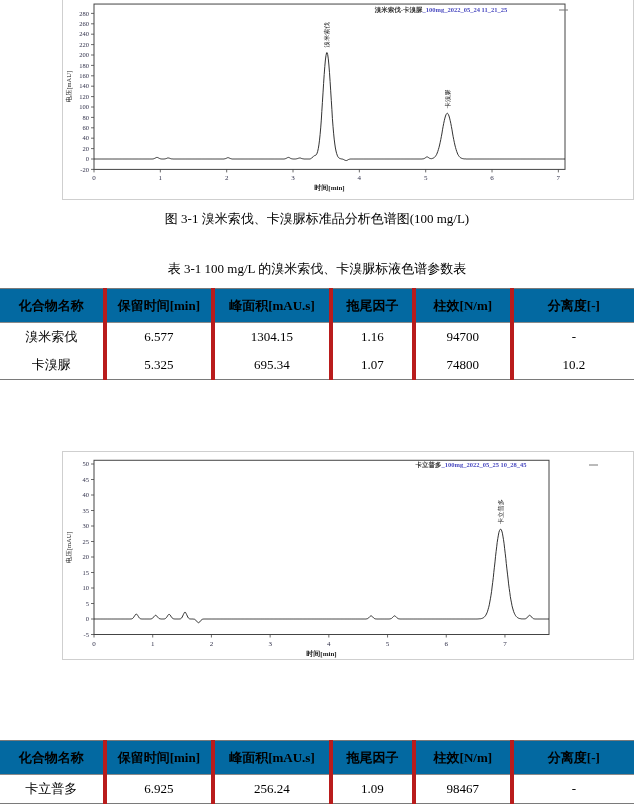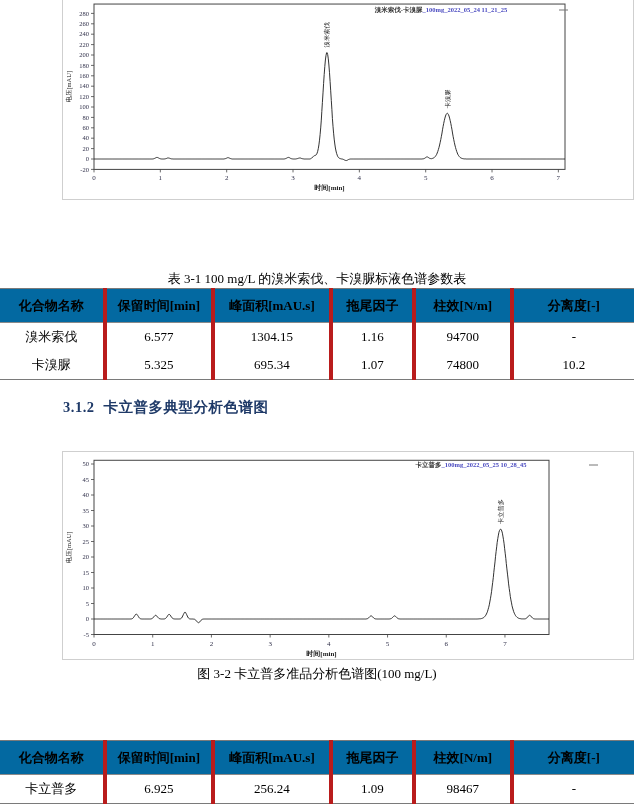--- a/index.html
+++ b/index.html
@@ -1,20 +1,20 @@
 <!DOCTYPE html>
 <html><head>
 <meta charset="utf-8">
 <style>
   html,body{margin:0;padding:0;background:#fff;}
   #page{position:relative;width:634px;height:809px;background:#fff;overflow:hidden;
         font-family:"Liberation Serif","DejaVu Serif",serif;color:#111;}
   .chart-box{position:absolute;background:#fff;border:1px solid #cfcfcf;}
   .caption{position:absolute;left:0;width:634px;text-align:center;font-size:13px;color:#000;}
-  .tbl-title{position:absolute;left:0;width:634px;text-align:center;font-size:13px;color:#000;margin-top:10px;}
+  .tbl-title{position:absolute;left:0;width:634px;text-align:center;font-size:13px;color:#000;}
   .section-heading{position:absolute;font-size:14.5px;font-weight:bold;color:#1f3a68;letter-spacing:.5px;}
   .section-heading .num{margin-right:9px;}
   table.params{position:absolute;left:0;width:634px;border-collapse:collapse;table-layout:fixed;
                font-size:13px;color:#000;border-top:1.4px solid #7a7a7a;border-bottom:1.4px solid #7a7a7a;}
   table.params th{background:#0369a1;font-weight:bold;height:31px;text-align:center;
                   border-bottom:1px solid #8a8a8a;}
   table.params td{height:26px;text-align:center;}
   table.params th + th, table.params td + td{border-left:4px solid #b91c1c;}
   svg{display:block;}
 </style>
@@ -77,20 +77,21 @@
         <text x="266.5" y="202.4" text-anchor="middle" font-size="7" font-weight="600" fill="#222">时间[min]</text>
         <text x="8" y="98.72" text-anchor="middle" font-size="6.5" fill="#222" transform="rotate(-90 8 98.72)">电压[mAU]</text>
         <text x="378" y="24" text-anchor="middle" font-size="6.5" font-weight="600" fill="#333"><tspan>溴米索伐-卡溴脲</tspan><tspan fill="#4a4ac0">_100mg_2022_05_24 11_21_25</tspan></text>
         <line x1="496" y1="22" x2="505" y2="22" stroke="#777" stroke-width="1"></line>
         <path d="M31.0,171.0L31.6,171.0L32.2,171.0L32.8,171.0L33.4,171.0L33.9,171.0L34.5,171.0L35.1,171.0L35.7,171.0L36.3,171.0L36.9,171.0L37.5,171.0L38.1,171.0L38.7,171.0L39.2,171.0L39.8,171.0L40.4,171.0L41.0,171.0L41.6,171.0L42.2,171.0L42.8,171.0L43.4,171.0L44.0,171.0L44.5,171.0L45.1,171.0L45.7,171.0L46.3,171.0L46.9,171.0L47.5,171.0L48.1,171.0L48.7,171.0L49.3,171.0L49.8,171.0L50.4,171.0L51.0,171.0L51.6,171.0L52.2,171.0L52.8,171.0L53.4,171.0L54.0,171.0L54.5,171.0L55.1,171.0L55.7,171.0L56.3,171.0L56.9,171.0L57.5,171.0L58.1,171.0L58.7,171.0L59.3,171.0L59.8,171.0L60.4,171.0L61.0,171.0L61.6,171.0L62.2,171.0L62.8,171.0L63.4,171.0L64.0,171.0L64.6,171.0L65.1,171.0L65.7,171.0L66.3,171.0L66.9,171.0L67.5,171.0L68.1,171.0L68.7,171.0L69.3,171.0L69.9,171.0L70.4,171.0L71.0,171.0L71.6,171.0L72.2,171.0L72.8,171.0L73.4,171.0L74.0,171.0L74.6,171.0L75.2,171.0L75.7,171.0L76.3,171.0L76.9,171.0L77.5,171.0L78.1,171.0L78.7,171.0L79.3,171.0L79.9,171.0L80.5,171.0L81.0,171.0L81.6,171.0L82.2,171.0L82.8,171.0L83.4,171.0L84.0,171.0L84.6,171.0L85.2,171.0L85.8,171.0L86.3,171.0L86.9,171.0L87.5,171.0L88.1,171.0L88.7,171.0L89.3,171.0L89.9,170.9L90.5,170.8L91.1,170.7L91.6,170.4L92.2,170.1L92.8,169.8L93.4,169.5L94.0,169.4L94.6,169.5L95.2,169.8L95.8,170.1L96.4,170.4L96.9,170.7L97.5,170.8L98.1,170.9L98.7,171.0L99.3,171.0L99.9,171.0L100.5,171.0L101.1,171.0L101.7,170.9L102.2,170.8L102.8,170.7L103.4,170.5L104.0,170.2L104.6,170.0L105.2,170.0L105.8,170.0L106.4,170.2L106.9,170.4L107.5,170.6L108.1,170.8L108.7,170.9L109.3,170.9L109.9,171.0L110.5,171.0L111.1,171.0L111.7,171.0L112.2,171.0L112.8,171.0L113.4,171.0L114.0,171.0L114.6,171.0L115.2,171.0L115.8,171.0L116.4,171.0L117.0,171.0L117.5,171.0L118.1,171.0L118.7,171.0L119.3,171.0L119.9,171.0L120.5,171.0L121.1,171.0L121.7,171.0L122.3,171.0L122.8,171.0L123.4,171.0L124.0,171.0L124.6,171.0L125.2,171.0L125.8,171.0L126.4,171.0L127.0,171.0L127.6,171.0L128.1,171.0L128.7,171.0L129.3,171.0L129.9,171.0L130.5,171.0L131.1,171.0L131.7,171.0L132.3,171.0L132.9,171.0L133.4,171.0L134.0,171.0L134.6,171.0L135.2,171.0L135.8,171.0L136.4,171.0L137.0,171.0L137.6,171.0L138.2,171.0L138.7,171.0L139.3,171.0L139.9,171.0L140.5,171.0L141.1,171.0L141.7,171.0L142.3,171.0L142.9,171.0L143.5,171.0L144.0,171.0L144.6,171.0L145.2,171.0L145.8,171.0L146.4,171.0L147.0,171.0L147.6,171.0L148.2,171.0L148.8,171.0L149.3,171.0L149.9,171.0L150.5,171.0L151.1,171.0L151.7,171.0L152.3,171.0L152.9,171.0L153.5,171.0L154.0,171.0L154.6,171.0L155.2,171.0L155.8,171.0L156.4,171.0L157.0,171.0L157.6,171.0L158.2,171.0L158.8,171.0L159.3,171.0L159.9,171.0L160.5,171.0L161.1,170.9L161.7,170.8L162.3,170.7L162.9,170.4L163.5,170.2L164.1,169.9L164.6,169.7L165.2,169.7L165.8,169.8L166.4,170.1L167.0,170.4L167.6,170.6L168.2,170.8L168.8,170.9L169.4,171.0L169.9,171.0L170.5,171.0L171.1,171.0L171.7,171.0L172.3,171.0L172.9,171.0L173.5,171.0L174.1,171.0L174.7,171.0L175.2,171.0L175.8,171.0L176.4,171.0L177.0,171.0L177.6,171.0L178.2,171.0L178.8,171.0L179.4,171.0L180.0,171.0L180.5,171.0L181.1,171.0L181.7,171.0L182.3,171.0L182.9,171.0L183.5,171.0L184.1,171.0L184.7,171.0L185.3,171.0L185.8,171.0L186.4,171.0L187.0,171.0L187.6,171.0L188.2,171.0L188.8,171.0L189.4,171.0L190.0,171.0L190.6,171.0L191.1,171.0L191.7,171.0L192.3,171.0L192.9,171.0L193.5,171.0L194.1,171.0L194.7,171.0L195.3,171.0L195.9,171.0L196.4,171.0L197.0,171.0L197.6,171.0L198.2,171.0L198.8,171.0L199.4,171.0L200.0,171.0L200.6,171.0L201.1,171.0L201.7,171.0L202.3,171.0L202.9,171.0L203.5,171.0L204.1,171.0L204.7,171.0L205.3,171.0L205.9,171.0L206.4,171.0L207.0,171.0L207.6,171.0L208.2,171.0L208.8,171.0L209.4,171.0L210.0,171.0L210.6,171.0L211.2,171.0L211.7,171.0L212.3,171.0L212.9,171.0L213.5,171.0L214.1,171.0L214.7,171.0L215.3,171.0L215.9,171.0L216.5,171.0L217.0,171.0L217.6,171.0L218.2,171.0L218.8,171.0L219.4,171.0L220.0,171.0L220.6,171.0L221.2,170.9L221.8,170.9L222.3,170.7L222.9,170.5L223.5,170.2L224.1,169.8L224.7,169.6L225.3,169.4L225.9,169.5L226.5,169.7L227.1,170.1L227.6,170.4L228.2,170.6L228.8,170.8L229.4,170.9L230.0,171.0L230.6,171.0L231.2,171.0L231.8,171.0L232.4,171.0L232.9,170.9L233.5,170.8L234.1,170.7L234.7,170.5L235.3,170.3L235.9,170.1L236.5,170.0L237.1,170.0L237.7,170.1L238.2,170.3L238.8,170.6L239.4,170.7L240.0,170.9L240.6,170.9L241.2,171.0L241.8,171.0L242.4,171.0L243.0,171.0L243.5,171.0L244.1,171.0L244.7,171.0L245.3,171.0L245.9,171.0L246.5,171.0L247.1,170.9L247.7,170.7L248.2,170.4L248.8,170.0L249.4,169.4L250.0,168.8L250.6,168.2L251.2,167.8L251.8,167.5L252.4,167.3L253.0,167.1L253.5,166.4L254.1,165.2L254.7,163.3L255.3,160.5L255.9,156.9L256.5,152.2L257.1,146.6L257.7,139.9L258.3,132.1L258.8,123.6L259.4,114.4L260.0,104.9L260.6,95.4L261.2,86.5L261.8,78.5L262.4,72.0L263.0,67.4L263.6,64.8L264.1,64.6L264.7,66.6L265.3,70.9L265.9,77.0L266.5,84.7L267.1,93.5L267.7,102.8L268.3,112.4L268.9,121.7L269.4,130.4L270.0,138.3L270.6,145.2L271.2,151.1L271.8,156.0L272.4,160.0L273.0,163.0L273.6,165.4L274.2,167.1L274.7,168.4L275.3,169.3L275.9,169.9L276.5,170.3L277.1,170.6L277.7,170.7L278.3,170.9L278.9,171.0L279.5,171.1L280.0,171.3L280.6,171.5L281.2,171.8L281.8,172.2L282.4,172.4L283.0,172.6L283.6,172.5L284.2,172.3L284.8,171.9L285.3,171.6L285.9,171.4L286.5,171.2L287.1,171.1L287.7,171.0L288.3,171.0L288.9,171.0L289.5,171.0L290.1,171.0L290.6,171.0L291.2,171.0L291.8,171.0L292.4,171.0L293.0,171.0L293.6,171.0L294.2,171.0L294.8,171.0L295.3,171.0L295.9,171.0L296.5,171.0L297.1,171.0L297.7,171.0L298.3,171.0L298.9,171.0L299.5,171.0L300.1,171.0L300.6,171.0L301.2,171.0L301.8,171.0L302.4,171.0L303.0,171.0L303.6,171.0L304.2,171.0L304.8,171.0L305.4,171.0L305.9,171.0L306.5,171.0L307.1,171.0L307.7,171.0L308.3,171.0L308.9,171.0L309.5,171.0L310.1,171.0L310.7,171.0L311.2,171.0L311.8,171.0L312.4,171.0L313.0,171.0L313.6,171.0L314.2,171.0L314.8,171.0L315.4,171.0L316.0,171.0L316.5,171.0L317.1,171.0L317.7,171.0L318.3,171.0L318.9,171.0L319.5,171.0L320.1,171.0L320.7,171.0L321.3,171.0L321.8,171.0L322.4,171.0L323.0,171.0L323.6,171.0L324.2,171.0L324.8,171.0L325.4,171.0L326.0,171.0L326.6,171.0L327.1,171.0L327.7,171.0L328.3,171.0L328.9,171.0L329.5,171.0L330.1,171.0L330.7,171.0L331.3,171.0L331.9,171.0L332.4,171.0L333.0,171.0L333.6,171.0L334.2,171.0L334.8,171.0L335.4,171.0L336.0,171.0L336.6,171.0L337.2,171.0L337.7,171.0L338.3,171.0L338.9,171.0L339.5,171.0L340.1,171.0L340.7,171.0L341.3,171.0L341.9,171.0L342.4,171.0L343.0,171.0L343.6,171.0L344.2,171.0L344.8,171.0L345.4,171.0L346.0,171.0L346.6,171.0L347.2,171.0L347.7,171.0L348.3,171.0L348.9,171.0L349.5,171.0L350.1,171.0L350.7,171.0L351.3,171.0L351.9,171.0L352.5,171.0L353.0,171.0L353.6,171.0L354.2,171.0L354.8,171.0L355.4,171.0L356.0,171.0L356.6,171.0L357.2,171.0L357.8,171.0L358.3,171.0L358.9,171.0L359.5,170.9L360.1,170.9L360.7,170.7L361.3,170.5L361.9,170.1L362.5,169.7L363.1,169.2L363.6,169.0L364.2,168.9L364.8,169.1L365.4,169.5L366.0,169.9L366.6,170.3L367.2,170.5L367.8,170.6L368.4,170.7L368.9,170.6L369.5,170.4L370.1,170.2L370.7,169.9L371.3,169.5L371.9,168.9L372.5,168.2L373.1,167.3L373.7,166.3L374.2,165.0L374.8,163.4L375.4,161.5L376.0,159.4L376.6,157.0L377.2,154.3L377.8,151.4L378.4,148.3L379.0,145.0L379.5,141.8L380.1,138.5L380.7,135.4L381.3,132.6L381.9,130.1L382.5,128.0L383.1,126.5L383.7,125.6L384.3,125.2L384.8,125.6L385.4,126.5L386.0,128.0L386.6,130.1L387.2,132.6L387.8,135.4L388.4,138.5L389.0,141.8L389.5,145.0L390.1,148.3L390.7,151.4L391.3,154.3L391.9,157.0L392.5,159.4L393.1,161.5L393.7,163.4L394.3,165.0L394.8,166.3L395.4,167.3L396.0,168.2L396.6,168.9L397.2,169.5L397.8,169.9L398.4,170.2L399.0,170.4L399.6,170.6L400.1,170.7L400.7,170.8L401.3,170.9L401.9,170.9L402.5,170.9L403.1,171.0L403.7,171.0L404.3,171.0L404.9,171.0L405.4,171.0L406.0,171.0L406.6,171.0L407.2,171.0L407.8,171.0L408.4,171.0L409.0,171.0L409.6,171.0L410.2,171.0L410.7,171.0L411.3,171.0L411.9,171.0L412.5,171.0L413.1,171.0L413.7,171.0L414.3,171.0L414.9,171.0L415.5,171.0L416.0,171.0L416.6,171.0L417.2,171.0L417.8,171.0L418.4,171.0L419.0,171.0L419.6,171.0L420.2,171.0L420.8,171.0L421.3,171.0L421.9,171.0L422.5,171.0L423.1,171.0L423.7,171.0L424.3,171.0L424.9,171.0L425.5,171.0L426.1,171.0L426.6,171.0L427.2,171.0L427.8,171.0L428.4,171.0L429.0,171.0L429.6,171.0L430.2,171.0L430.8,171.0L431.4,171.0L431.9,171.0L432.5,171.0L433.1,171.0L433.7,171.0L434.3,171.0L434.9,171.0L435.5,171.0L436.1,171.0L436.6,171.0L437.2,171.0L437.8,171.0L438.4,171.0L439.0,171.0L439.6,171.0L440.2,171.0L440.8,171.0L441.4,171.0L441.9,171.0L442.5,171.0L443.1,171.0L443.7,171.0L444.3,171.0L444.9,171.0L445.5,171.0L446.1,171.0L446.7,171.0L447.2,171.0L447.8,171.0L448.4,171.0L449.0,171.0L449.6,171.0L450.2,171.0L450.8,171.0L451.4,171.0L452.0,171.0L452.5,171.0L453.1,171.0L453.7,171.0L454.3,171.0L454.9,171.0L455.5,171.0L456.1,171.0L456.7,171.0L457.3,171.0L457.8,171.0L458.4,171.0L459.0,171.0L459.6,171.0L460.2,171.0L460.8,171.0L461.4,171.0L462.0,171.0L462.6,171.0L463.1,171.0L463.7,171.0L464.3,171.0L464.9,171.0L465.5,171.0L466.1,171.0L466.7,171.0L467.3,171.0L467.9,171.0L468.4,171.0L469.0,171.0L469.6,171.0L470.2,171.0L470.8,171.0L471.4,171.0L472.0,171.0L472.6,171.0L473.2,171.0L473.7,171.0L474.3,171.0L474.9,171.0L475.5,171.0L476.1,171.0L476.7,171.0L477.3,171.0L477.9,171.0L478.5,171.0L479.0,171.0L479.6,171.0L480.2,171.0L480.8,171.0L481.4,171.0L482.0,171.0L482.6,171.0L483.2,171.0L483.7,171.0L484.3,171.0L484.9,171.0L485.5,171.0L486.1,171.0L486.7,171.0L487.3,171.0L487.9,171.0L488.5,171.0L489.0,171.0L489.6,171.0L490.2,171.0L490.8,171.0L491.4,171.0L492.0,171.0L492.6,171.0L493.2,171.0L493.8,171.0L494.3,171.0L494.9,171.0L495.5,171.0L496.1,171.0L496.7,171.0L497.3,171.0L497.9,171.0L498.5,171.0L499.1,171.0L499.6,171.0L500.2,171.0L500.8,171.0L501.4,171.0L502.0,171.0" fill="none" stroke="#1c1c1c" stroke-width="0.9"></path>
         <text x="266.4128169014085" y="59.39999999999999" font-size="6.3" fill="#222" text-anchor="start" transform="rotate(-90 266.4128169014085 59.39999999999999)">溴米索伐</text>
         <text x="386.75000000000006" y="120.24" font-size="6.3" fill="#222" text-anchor="start" transform="rotate(-90 386.75000000000006 120.24)">卡溴脲</text>
       </svg>
   </div>
 
+  <div class="caption" style="top:210px;">图 3-1 溴米索伐、卡溴脲标准品分析色谱图(100 mg/L)</div>
 
   <div class="tbl-title" style="top:260px;">表 3-1 100 mg/L 的溴米索伐、卡溴脲标液色谱参数表</div>
 
   <table class="params" style="top:288px;">
       <colgroup>
         <col style="width: 16.5%;">
         <col style="width: 17.1%;">
         <col style="width: 18.6%;">
         <col style="width: 13.1%;">
         <col style="width: 15.4%;">
@@ -119,23 +120,20 @@
           <td>卡溴脲</td>
           <td>5.325</td>
           <td>695.34</td>
           <td>1.07</td>
           <td>74800</td>
           <td>10.2</td>
         </tr>
       </tbody>
     </table>
 
-  <div class="section-heading" style="left:63px;top:398px;">
-    <span class="num">3.1.2</span><span>卡立普多典型分析色谱图</span>
-  </div>
 
   <div class="chart-box" style="left:62px;top:451px;width:570px;height:207px;">
     <svg width="570" height="207" viewBox="0 0 570 207">
         <rect x="31" y="8.279999999999973" width="455" height="174.22000000000003" fill="none" stroke="#444444" stroke-width="1"></rect>
         <line x1="28" y1="182.5" x2="31" y2="182.5" stroke="#444444" stroke-width="0.8"></line>
         <text x="26" y="184.7" text-anchor="end" font-size="6.5" fill="#30304a">-5</text>
         <line x1="28" y1="167" x2="31" y2="167" stroke="#444444" stroke-width="0.8"></line>
         <text x="26" y="169.2" text-anchor="end" font-size="6.5" fill="#30304a">0</text>
         <line x1="28" y1="151.5" x2="31" y2="151.5" stroke="#444444" stroke-width="0.8"></line>
         <text x="26" y="153.7" text-anchor="end" font-size="6.5" fill="#30304a">5</text>
@@ -175,21 +173,20 @@
         <text x="441.9677419354839" y="193.5" text-anchor="middle" font-size="7" fill="#30304a">7</text>
         <text x="258.5" y="203.5" text-anchor="middle" font-size="7" font-weight="600" fill="#222">时间[min]</text>
         <text x="8" y="95.38999999999999" text-anchor="middle" font-size="6.5" fill="#222" transform="rotate(-90 8 95.38999999999999)">电压[mAU]</text>
         <text x="408" y="15" text-anchor="middle" font-size="6.5" font-weight="600" fill="#333"><tspan>卡立普多</tspan><tspan fill="#4a4ac0">_100mg_2022_05_25 10_28_45</tspan></text>
         <line x1="526" y1="13" x2="535" y2="13" stroke="#777" stroke-width="1"></line>
         <path d="M31.0,167.0L31.6,167.0L32.1,167.0L32.7,167.0L33.3,167.0L33.8,167.0L34.4,167.0L35.0,167.0L35.5,167.0L36.1,167.0L36.7,167.0L37.3,167.0L37.8,167.0L38.4,167.0L39.0,167.0L39.5,167.0L40.1,167.0L40.7,167.0L41.2,167.0L41.8,167.0L42.4,167.0L42.9,167.0L43.5,167.0L44.1,167.0L44.6,167.0L45.2,167.0L45.8,167.0L46.4,167.0L46.9,167.0L47.5,167.0L48.1,167.0L48.6,167.0L49.2,167.0L49.8,167.0L50.3,167.0L50.9,167.0L51.5,167.0L52.0,167.0L52.6,167.0L53.2,167.0L53.8,167.0L54.3,167.0L54.9,167.0L55.5,167.0L56.0,167.0L56.6,167.0L57.2,167.0L57.7,167.0L58.3,167.0L58.9,167.0L59.4,167.0L60.0,167.0L60.6,167.0L61.1,167.0L61.7,167.0L62.3,167.0L62.8,167.0L63.4,167.0L64.0,167.0L64.6,167.0L65.1,167.0L65.7,167.0L66.3,167.0L66.8,167.0L67.4,167.0L68.0,166.9L68.5,166.9L69.1,166.7L69.7,166.4L70.2,165.9L70.8,165.1L71.4,164.2L72.0,163.3L72.5,162.5L73.1,162.1L73.7,162.2L74.2,162.7L74.8,163.6L75.4,164.5L75.9,165.4L76.5,166.1L77.1,166.5L77.6,166.8L78.2,166.9L78.8,167.0L79.3,167.0L79.9,167.0L80.5,167.0L81.1,167.0L81.6,167.0L82.2,167.0L82.8,167.0L83.3,167.0L83.9,167.0L84.5,167.0L85.0,167.0L85.6,167.0L86.2,167.0L86.7,167.0L87.3,167.0L87.9,166.9L88.4,166.8L89.0,166.6L89.6,166.2L90.2,165.6L90.7,165.0L91.3,164.2L91.9,163.6L92.4,163.3L93.0,163.4L93.6,163.8L94.1,164.4L94.7,165.1L95.3,165.8L95.8,166.3L96.4,166.6L97.0,166.8L97.5,166.9L98.1,167.0L98.7,167.0L99.3,167.0L99.8,167.0L100.4,167.0L101.0,166.9L101.5,166.9L102.1,166.7L102.7,166.3L103.2,165.8L103.8,165.1L104.4,164.2L104.9,163.3L105.5,162.6L106.1,162.4L106.6,162.5L107.2,163.1L107.8,164.0L108.3,164.9L108.9,165.7L109.5,166.2L110.1,166.6L110.6,166.8L111.2,166.9L111.8,167.0L112.3,167.0L112.9,167.0L113.5,167.0L114.0,167.0L114.6,167.0L115.2,167.0L115.7,167.0L116.3,167.0L116.9,166.9L117.5,166.8L118.0,166.5L118.6,166.0L119.2,165.1L119.7,164.0L120.3,162.7L120.9,161.5L121.4,160.5L122.0,160.2L122.6,160.5L123.1,161.5L123.7,162.7L124.3,164.0L124.8,165.1L125.4,166.0L126.0,166.5L126.5,166.8L127.1,166.9L127.7,167.0L128.3,167.0L128.8,167.0L129.4,167.0L130.0,167.0L130.5,167.1L131.1,167.2L131.7,167.3L132.2,167.7L132.8,168.2L133.4,168.8L133.9,169.5L134.5,170.2L135.1,170.6L135.7,170.7L136.2,170.4L136.8,169.9L137.4,169.1L137.9,168.4L138.5,167.9L139.1,167.5L139.6,167.2L140.2,167.1L140.8,167.0L141.3,167.0L141.9,167.0L142.5,167.0L143.0,167.0L143.6,167.0L144.2,167.0L144.8,167.0L145.3,167.0L145.9,167.0L146.5,167.0L147.0,167.0L147.6,167.0L148.2,167.0L148.7,167.0L149.3,167.0L149.9,167.0L150.4,167.0L151.0,167.0L151.6,167.0L152.1,167.0L152.7,167.0L153.3,167.0L153.8,167.0L154.4,167.0L155.0,167.0L155.6,167.0L156.1,167.0L156.7,167.0L157.3,167.0L157.8,167.0L158.4,167.0L159.0,167.0L159.5,167.0L160.1,167.0L160.7,167.0L161.2,167.0L161.8,167.0L162.4,167.0L163.0,167.0L163.5,167.0L164.1,167.0L164.7,167.0L165.2,167.0L165.8,167.0L166.4,167.0L166.9,167.0L167.5,167.0L168.1,167.0L168.6,167.0L169.2,167.0L169.8,167.0L170.3,167.0L170.9,167.0L171.5,167.0L172.0,167.0L172.6,167.0L173.2,167.0L173.8,167.0L174.3,167.0L174.9,167.0L175.5,167.0L176.0,167.0L176.6,167.0L177.2,167.0L177.7,167.0L178.3,167.0L178.9,167.0L179.4,167.0L180.0,167.0L180.6,167.0L181.2,167.0L181.7,167.0L182.3,167.0L182.9,167.0L183.4,167.0L184.0,167.0L184.6,167.0L185.1,167.0L185.7,167.0L186.3,167.0L186.8,167.0L187.4,167.0L188.0,167.0L188.5,167.0L189.1,167.0L189.7,167.0L190.3,167.0L190.8,167.0L191.4,167.0L192.0,167.0L192.5,167.0L193.1,167.0L193.7,167.0L194.2,167.0L194.8,167.0L195.4,167.0L195.9,167.0L196.5,167.0L197.1,167.0L197.6,167.0L198.2,167.0L198.8,167.0L199.4,167.0L199.9,167.0L200.5,167.0L201.1,167.0L201.6,167.0L202.2,167.0L202.8,167.0L203.3,167.0L203.9,167.0L204.5,167.0L205.0,167.0L205.6,167.0L206.2,167.0L206.7,167.0L207.3,167.0L207.9,167.0L208.4,167.0L209.0,167.0L209.6,167.0L210.2,167.0L210.7,167.0L211.3,167.0L211.9,167.0L212.4,167.0L213.0,167.0L213.6,167.0L214.1,167.0L214.7,167.0L215.3,167.0L215.8,167.0L216.4,167.0L217.0,167.0L217.6,167.0L218.1,167.0L218.7,167.0L219.3,167.0L219.8,167.0L220.4,167.0L221.0,167.0L221.5,167.0L222.1,167.0L222.7,167.0L223.2,167.0L223.8,167.0L224.4,167.0L224.9,167.0L225.5,167.0L226.1,167.0L226.7,167.0L227.2,167.0L227.8,167.0L228.4,167.0L228.9,167.0L229.5,167.0L230.1,167.0L230.6,167.0L231.2,167.0L231.8,167.0L232.3,167.0L232.9,167.0L233.5,167.0L234.0,167.0L234.6,167.0L235.2,167.0L235.8,167.0L236.3,167.0L236.9,167.0L237.5,167.0L238.0,167.0L238.6,167.0L239.2,167.0L239.7,167.0L240.3,167.0L240.9,167.0L241.4,167.0L242.0,167.0L242.6,167.0L243.1,167.0L243.7,167.0L244.3,167.0L244.8,167.0L245.4,167.0L246.0,167.0L246.6,167.0L247.1,167.0L247.7,167.0L248.3,167.0L248.8,167.0L249.4,167.0L250.0,167.0L250.5,167.0L251.1,167.0L251.7,167.0L252.2,167.0L252.8,167.0L253.4,167.0L253.9,167.0L254.5,167.0L255.1,167.0L255.7,167.0L256.2,167.0L256.8,167.0L257.4,167.0L257.9,167.0L258.5,167.0L259.1,167.0L259.6,167.0L260.2,167.0L260.8,167.0L261.3,167.0L261.9,167.0L262.5,167.0L263.1,167.0L263.6,167.0L264.2,167.0L264.8,167.0L265.3,167.0L265.9,167.0L266.5,167.0L267.0,167.0L267.6,167.0L268.2,167.0L268.7,167.0L269.3,167.0L269.9,167.0L270.4,167.0L271.0,167.0L271.6,167.0L272.1,167.0L272.7,167.0L273.3,167.0L273.9,167.0L274.4,167.0L275.0,167.0L275.6,167.0L276.1,167.0L276.7,167.0L277.3,167.0L277.8,167.0L278.4,167.0L279.0,167.0L279.5,167.0L280.1,167.0L280.7,167.0L281.3,167.0L281.8,167.0L282.4,167.0L283.0,167.0L283.5,167.0L284.1,167.0L284.7,167.0L285.2,167.0L285.8,167.0L286.4,167.0L286.9,167.0L287.5,167.0L288.1,167.0L288.6,167.0L289.2,167.0L289.8,167.0L290.4,167.0L290.9,167.0L291.5,167.0L292.1,167.0L292.6,167.0L293.2,167.0L293.8,167.0L294.3,167.0L294.9,167.0L295.5,167.0L296.0,167.0L296.6,167.0L297.2,167.0L297.7,167.0L298.3,167.0L298.9,167.0L299.4,167.0L300.0,167.0L300.6,167.0L301.2,167.0L301.7,167.0L302.3,167.0L302.9,167.0L303.4,166.9L304.0,166.8L304.6,166.6L305.1,166.3L305.7,165.8L306.3,165.2L306.8,164.6L307.4,164.1L308.0,163.9L308.6,164.0L309.1,164.4L309.7,164.9L310.3,165.5L310.8,166.1L311.4,166.5L312.0,166.7L312.5,166.9L313.1,166.9L313.7,167.0L314.2,167.0L314.8,167.0L315.4,167.0L315.9,167.0L316.5,167.0L317.1,167.0L317.7,167.0L318.2,167.0L318.8,167.0L319.4,167.0L319.9,167.0L320.5,167.0L321.1,167.0L321.6,167.0L322.2,167.0L322.8,167.0L323.3,167.0L323.9,167.0L324.5,167.0L325.0,167.0L325.6,167.0L326.2,167.0L326.8,166.9L327.3,166.8L327.9,166.7L328.5,166.4L329.0,165.9L329.6,165.4L330.2,164.8L330.7,164.3L331.3,163.9L331.9,163.9L332.4,164.2L333.0,164.8L333.6,165.4L334.1,165.9L334.7,166.4L335.3,166.7L335.9,166.8L336.4,166.9L337.0,167.0L337.6,167.0L338.1,167.0L338.7,167.0L339.3,167.0L339.8,167.0L340.4,167.0L341.0,167.0L341.5,167.0L342.1,167.0L342.7,167.0L343.2,167.0L343.8,167.0L344.4,167.0L344.9,167.0L345.5,167.0L346.1,167.0L346.7,167.0L347.2,167.0L347.8,167.0L348.4,167.0L348.9,167.0L349.5,167.0L350.1,167.0L350.6,167.0L351.2,167.0L351.8,167.0L352.3,167.0L352.9,167.0L353.5,167.0L354.1,167.0L354.6,167.0L355.2,167.0L355.8,167.0L356.3,167.0L356.9,167.0L357.5,167.0L358.0,167.0L358.6,167.0L359.2,167.0L359.7,167.0L360.3,167.0L360.9,167.0L361.4,167.0L362.0,167.0L362.6,167.0L363.1,167.0L363.7,167.0L364.3,167.0L364.9,167.0L365.4,167.0L366.0,167.0L366.6,167.0L367.1,167.0L367.7,167.0L368.3,167.0L368.8,167.0L369.4,167.0L370.0,167.0L370.5,167.0L371.1,167.0L371.7,167.0L372.3,167.0L372.8,167.0L373.4,167.0L374.0,167.0L374.5,167.0L375.1,167.0L375.7,167.0L376.2,167.0L376.8,167.0L377.4,167.0L377.9,167.0L378.5,167.0L379.1,167.0L379.6,167.0L380.2,167.0L380.8,167.0L381.4,167.0L381.9,167.0L382.5,167.0L383.1,167.0L383.6,167.0L384.2,167.0L384.8,167.0L385.3,167.0L385.9,167.0L386.5,167.0L387.0,167.0L387.6,167.0L388.2,167.0L388.7,167.0L389.3,167.0L389.9,167.0L390.4,167.0L391.0,167.0L391.6,167.0L392.2,167.0L392.7,167.0L393.3,167.0L393.9,167.0L394.4,167.0L395.0,167.0L395.6,167.0L396.1,167.0L396.7,167.0L397.3,167.0L397.8,167.0L398.4,167.0L399.0,167.0L399.6,167.0L400.1,167.0L400.7,167.0L401.3,167.0L401.8,167.0L402.4,167.0L403.0,167.0L403.5,167.0L404.1,167.0L404.7,167.0L405.2,167.0L405.8,167.0L406.4,167.0L406.9,167.0L407.5,167.0L408.1,167.0L408.7,167.0L409.2,167.0L409.8,167.0L410.4,167.0L410.9,167.0L411.5,167.0L412.1,167.0L412.6,167.0L413.2,167.0L413.8,167.0L414.3,167.0L414.9,166.9L415.5,166.9L416.0,166.9L416.6,166.8L417.2,166.8L417.8,166.7L418.3,166.6L418.9,166.4L419.5,166.2L420.0,166.0L420.6,165.6L421.2,165.2L421.7,164.6L422.3,163.9L422.9,163.1L423.4,162.0L424.0,160.8L424.6,159.2L425.1,157.4L425.7,155.3L426.3,152.8L426.8,150.0L427.4,146.8L428.0,143.2L428.6,139.3L429.1,135.0L429.7,130.4L430.3,125.5L430.8,120.4L431.4,115.2L432.0,109.9L432.5,104.7L433.1,99.6L433.7,94.8L434.2,90.4L434.8,86.5L435.4,83.1L435.9,80.4L436.5,78.5L437.1,77.4L437.7,77.1L438.2,77.7L438.8,79.0L439.4,81.2L439.9,84.1L440.5,87.7L441.1,91.8L441.6,96.3L442.2,101.2L442.8,106.4L443.3,111.6L443.9,116.9L444.5,122.1L445.1,127.1L445.6,131.9L446.2,136.4L446.8,140.6L447.3,144.4L447.9,147.9L448.5,150.9L449.0,153.7L449.6,156.0L450.2,158.0L450.7,159.7L451.3,161.2L451.9,162.4L452.4,163.4L453.0,164.2L453.6,164.8L454.1,165.3L454.7,165.7L455.3,166.1L455.9,166.3L456.4,166.5L457.0,166.6L457.6,166.7L458.1,166.8L458.7,166.9L459.3,166.9L459.8,166.9L460.4,166.9L461.0,166.9L461.5,166.9L462.1,166.8L462.7,166.7L463.3,166.4L463.8,166.0L464.4,165.3L465.0,164.6L465.5,163.9L466.1,163.4L466.7,163.3L467.2,163.5L467.8,164.0L468.4,164.7L468.9,165.4L469.5,166.0L470.1,166.5L470.6,166.7L471.2,166.9L471.8,166.9L472.4,167.0L472.9,167.0L473.5,167.0L474.1,167.0L474.6,167.0L475.2,167.0L475.8,167.0L476.3,167.0L476.9,167.0L477.5,167.0L478.0,167.0L478.6,167.0L479.2,167.0L479.7,167.0L480.3,167.0L480.9,167.0L481.5,167.0L482.0,167.0L482.6,167.0L483.2,167.0L483.7,167.0L484.3,167.0L484.9,167.0L485.4,167.0L486.0,167.0" fill="none" stroke="#1c1c1c" stroke-width="0.9"></path>
         <text x="440.06451612903226" y="72.1" font-size="6.3" fill="#222" text-anchor="start" transform="rotate(-90 440.06451612903226 72.1)">卡立普多</text>
       </svg>
   </div>
 
-  <div class="caption" style="top:665px;">图 3-2  卡立普多准品分析色谱图(100 mg/L)</div>
 
 
   <table class="params" style="top:740px;">
       <colgroup>
         <col style="width: 16.5%;">
         <col style="width: 17.1%;">
         <col style="width: 18.6%;">
         <col style="width: 13.1%;">
         <col style="width: 15.4%;">
         <col style="width: 19.3%;">

